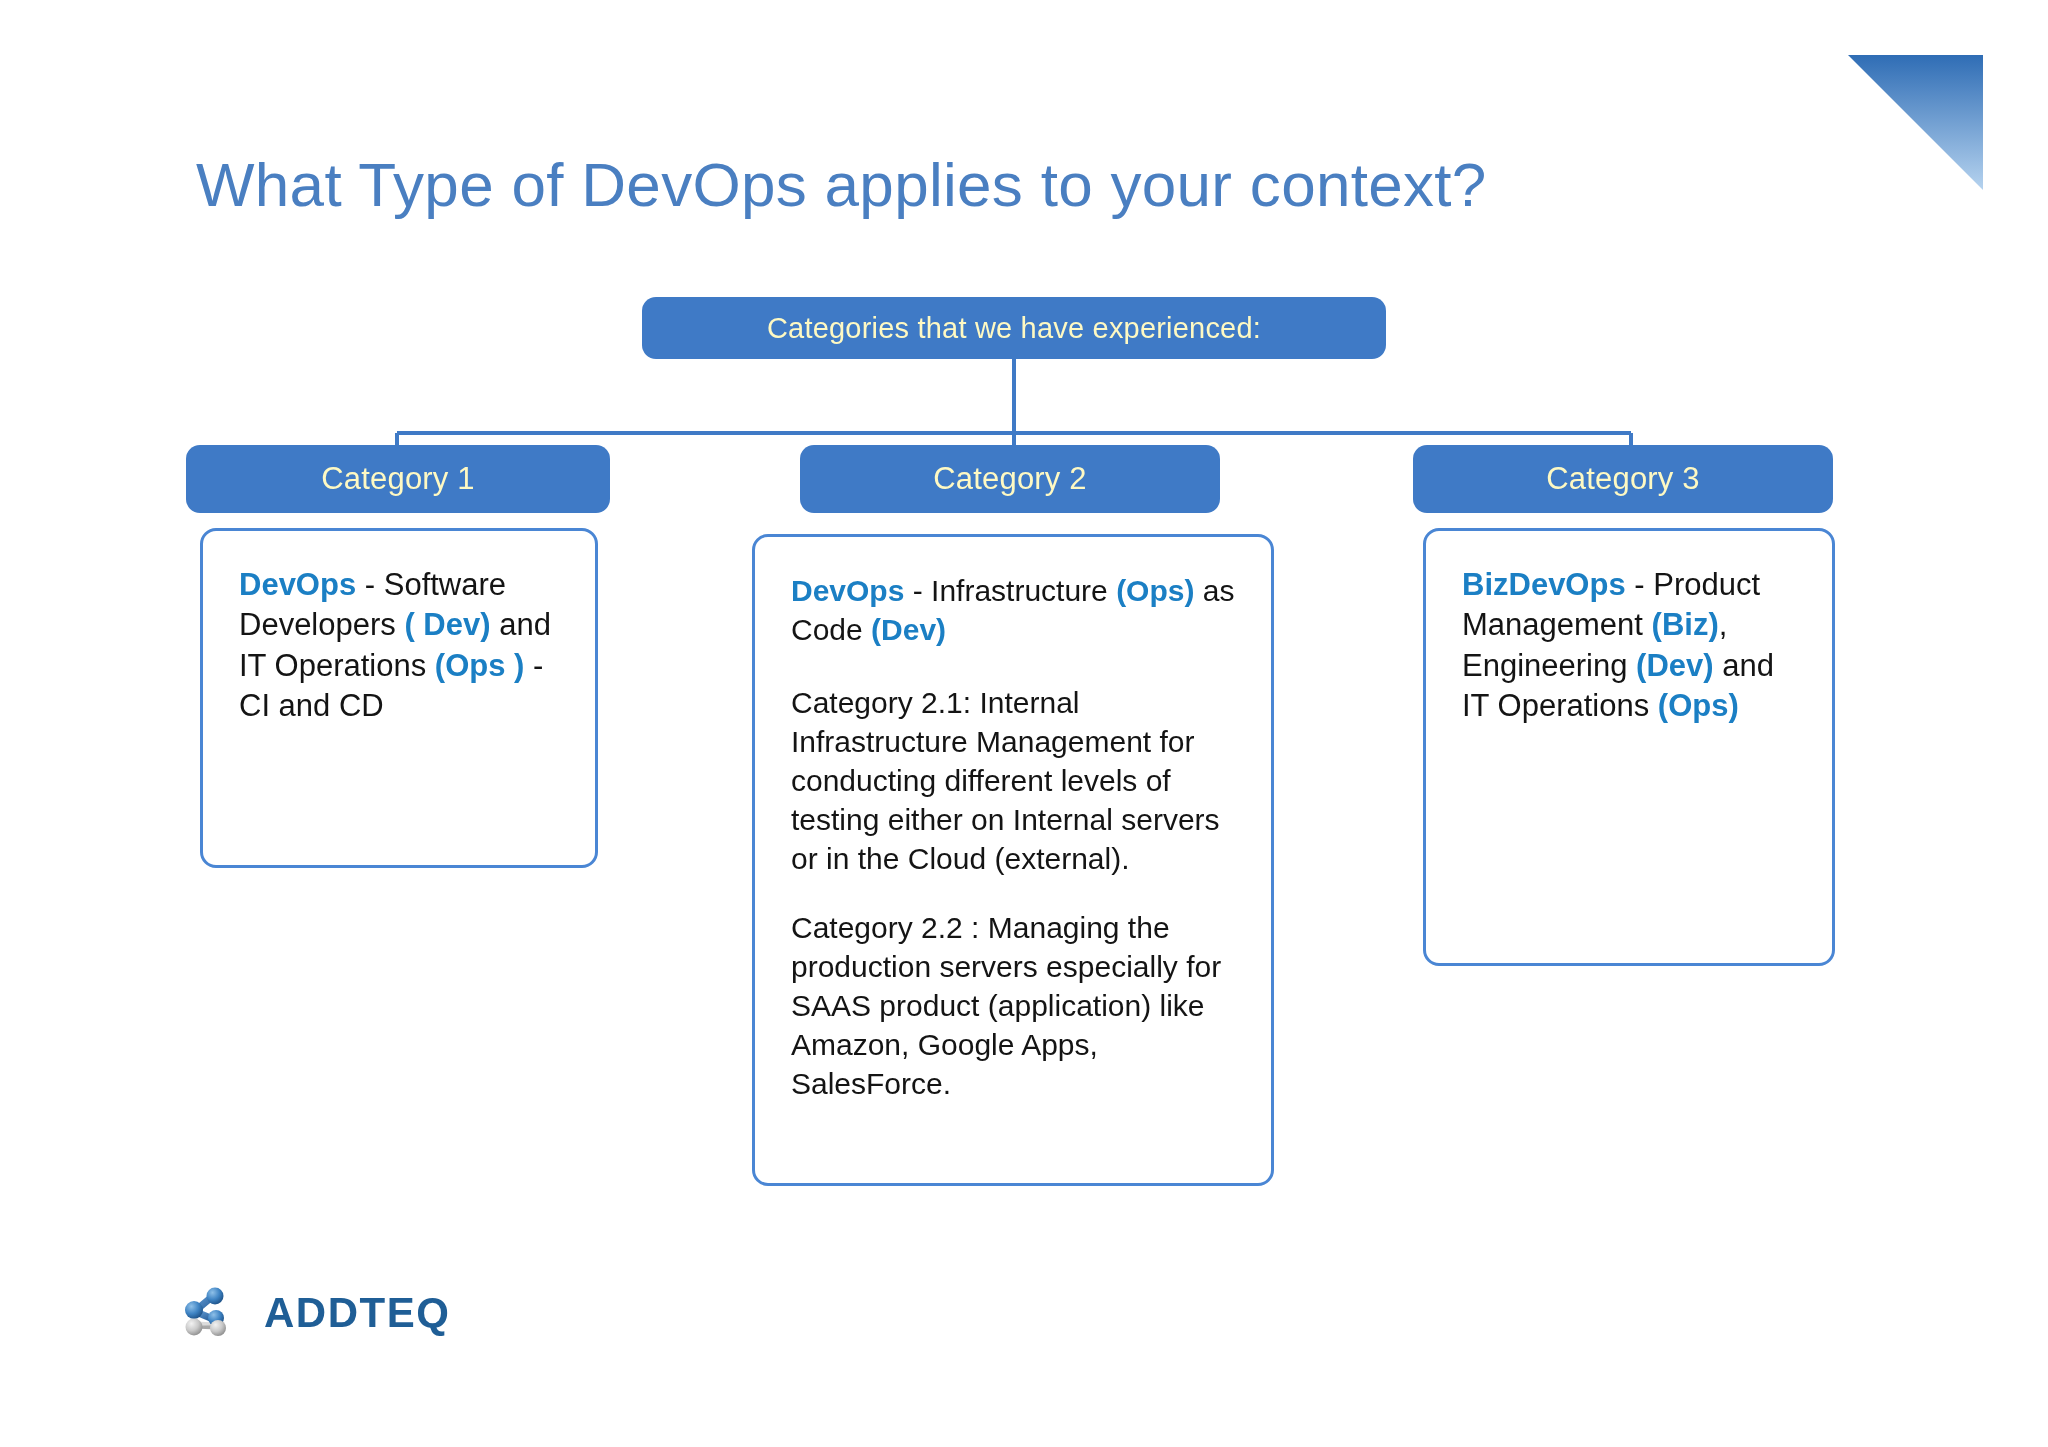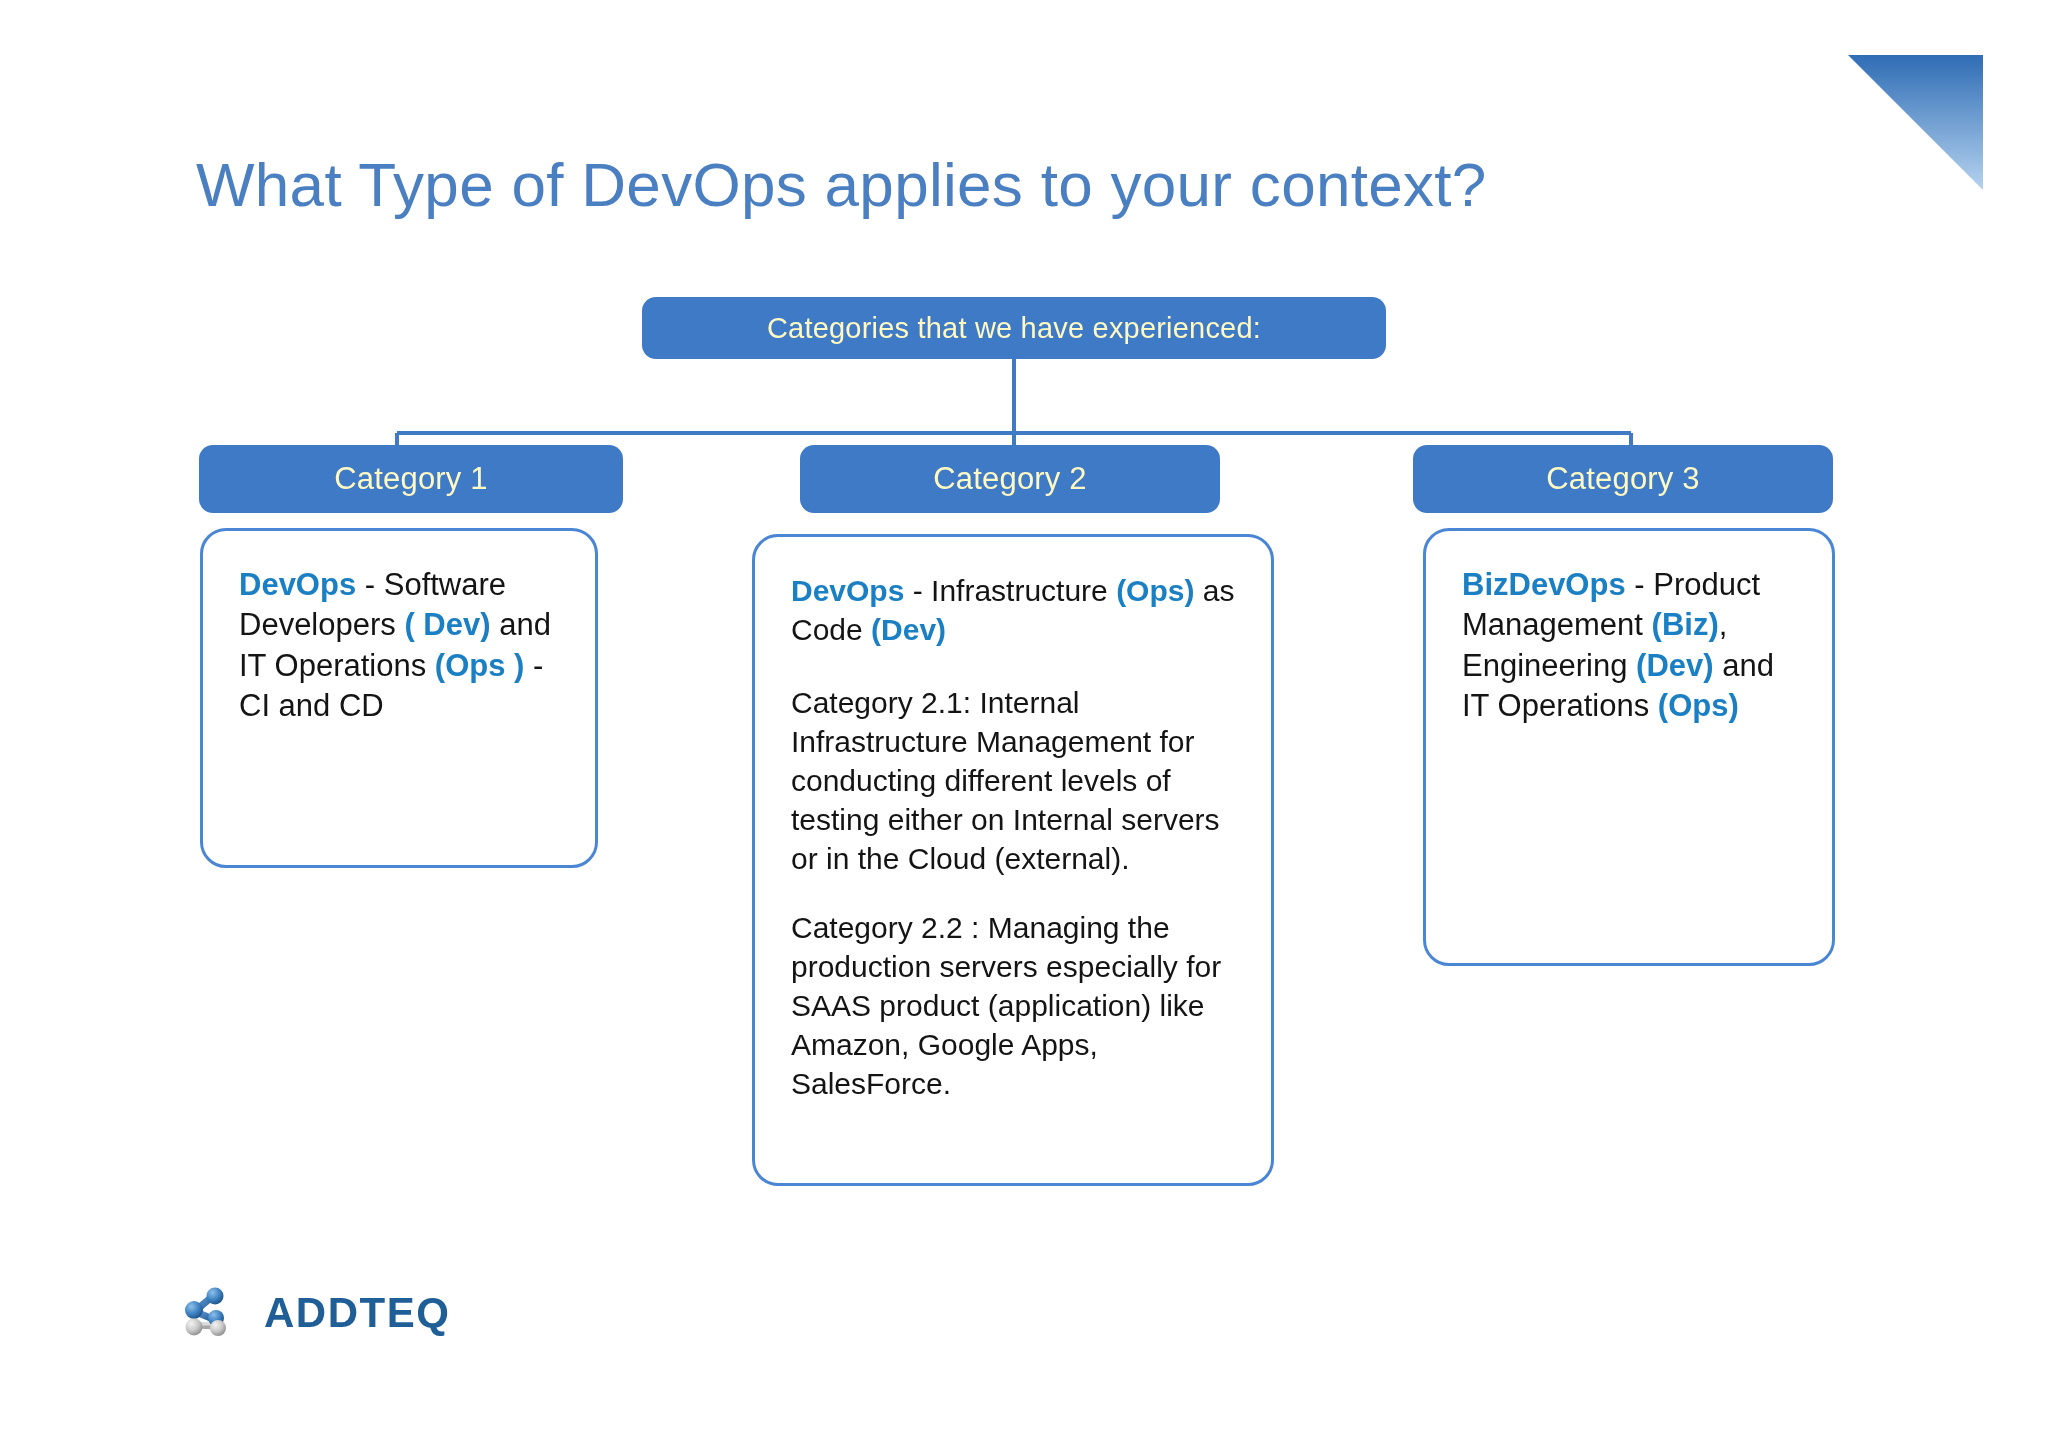--- a/index.html
+++ b/index.html
@@ -75,31 +75,31 @@
   }
 
   #root-box {
     left: 642px;
     top: 297px;
     width: 744px;
     height: 62px;
     font-size: 29px;
   }
 
-  #cat1-header { left: 199px;  top: 445px; width: 424px; height: 68px; }
+  #cat1-header { left: 186px;  top: 445px; width: 424px; height: 68px; }
   #cat2-header { left: 800px;  top: 445px; width: 420px; height: 68px; }
   #cat3-header { left: 1413px; top: 445px; width: 420px; height: 68px; }
 
   .cat-header { font-size: 31px; }
 
   
   .outline-box {
     position: absolute;
     border: 3px solid #4a86d4;
-    border-radius: 26px;
+    border-radius: 16px;
     background: #ffffff;
     box-sizing: border-box;
     padding: 34px 36px 20px 36px;
   }
 
   #cat1-body { left: 200px;  top: 528px;  width: 398px; height: 340px; }
   #cat2-body { left: 752px;  top: 534px;  width: 522px; height: 652px; }
   #cat3-body { left: 1423px; top: 528px;  width: 412px; height: 438px; }
 
   .body-text {

